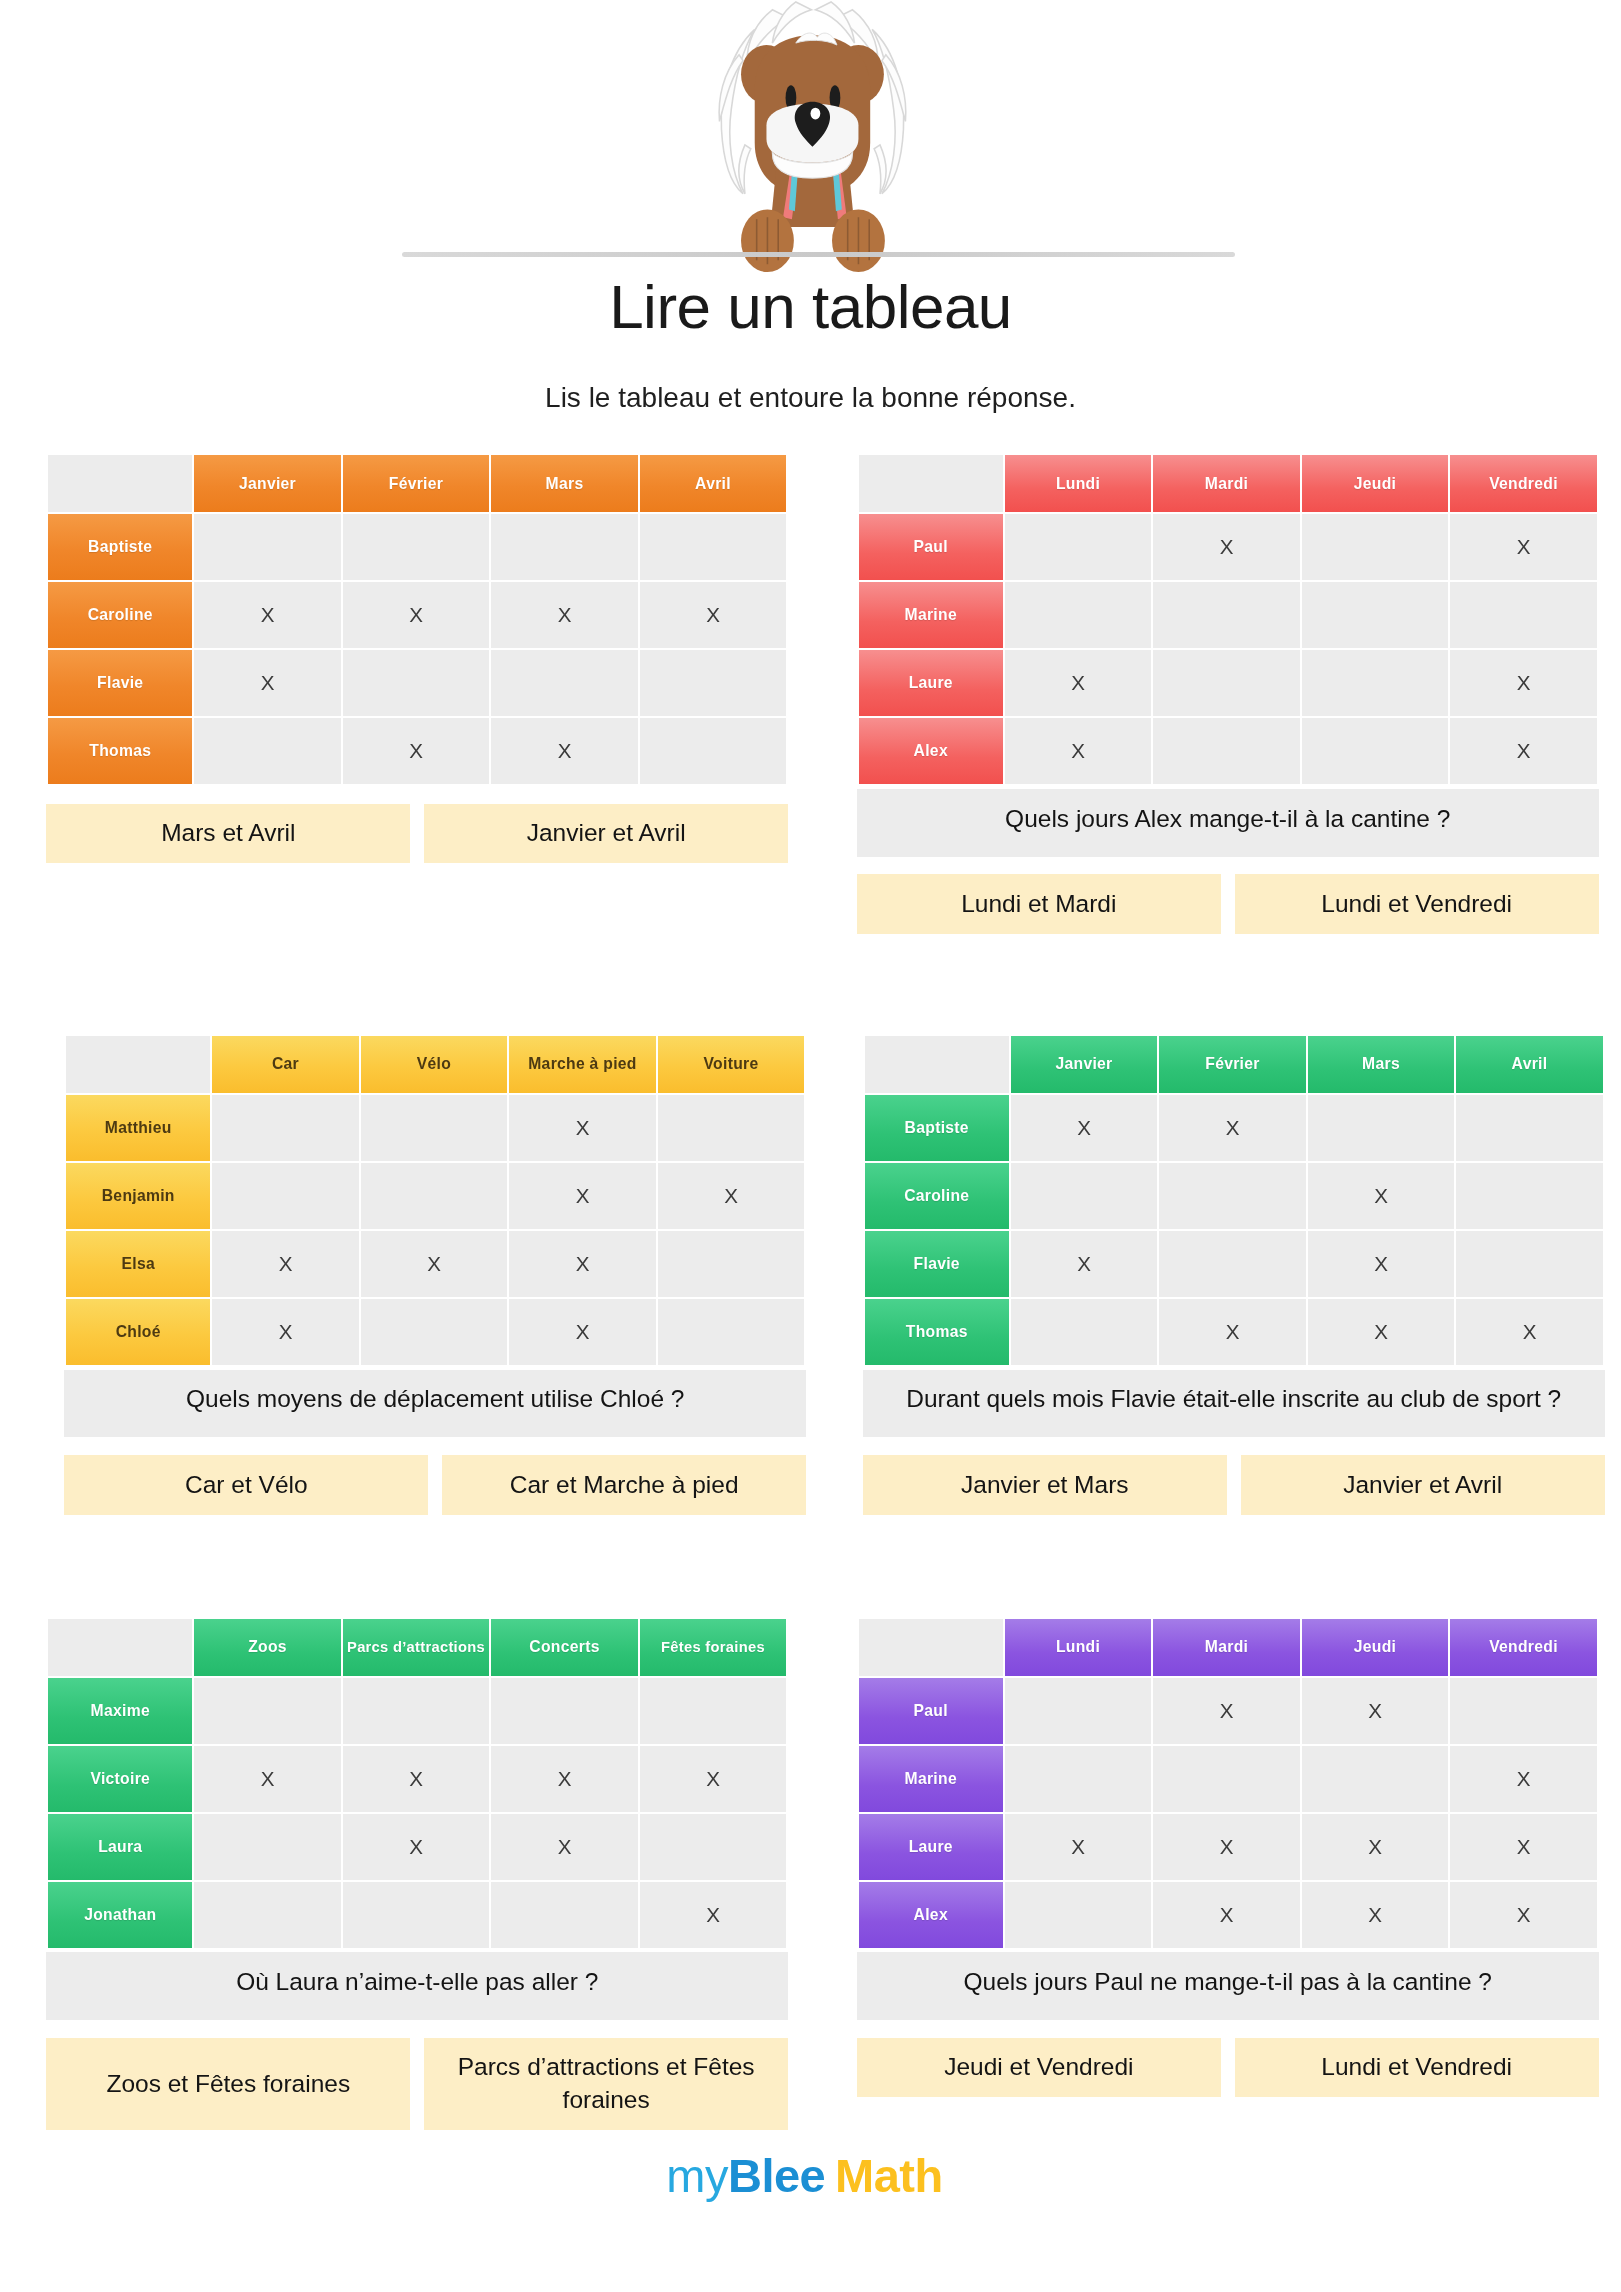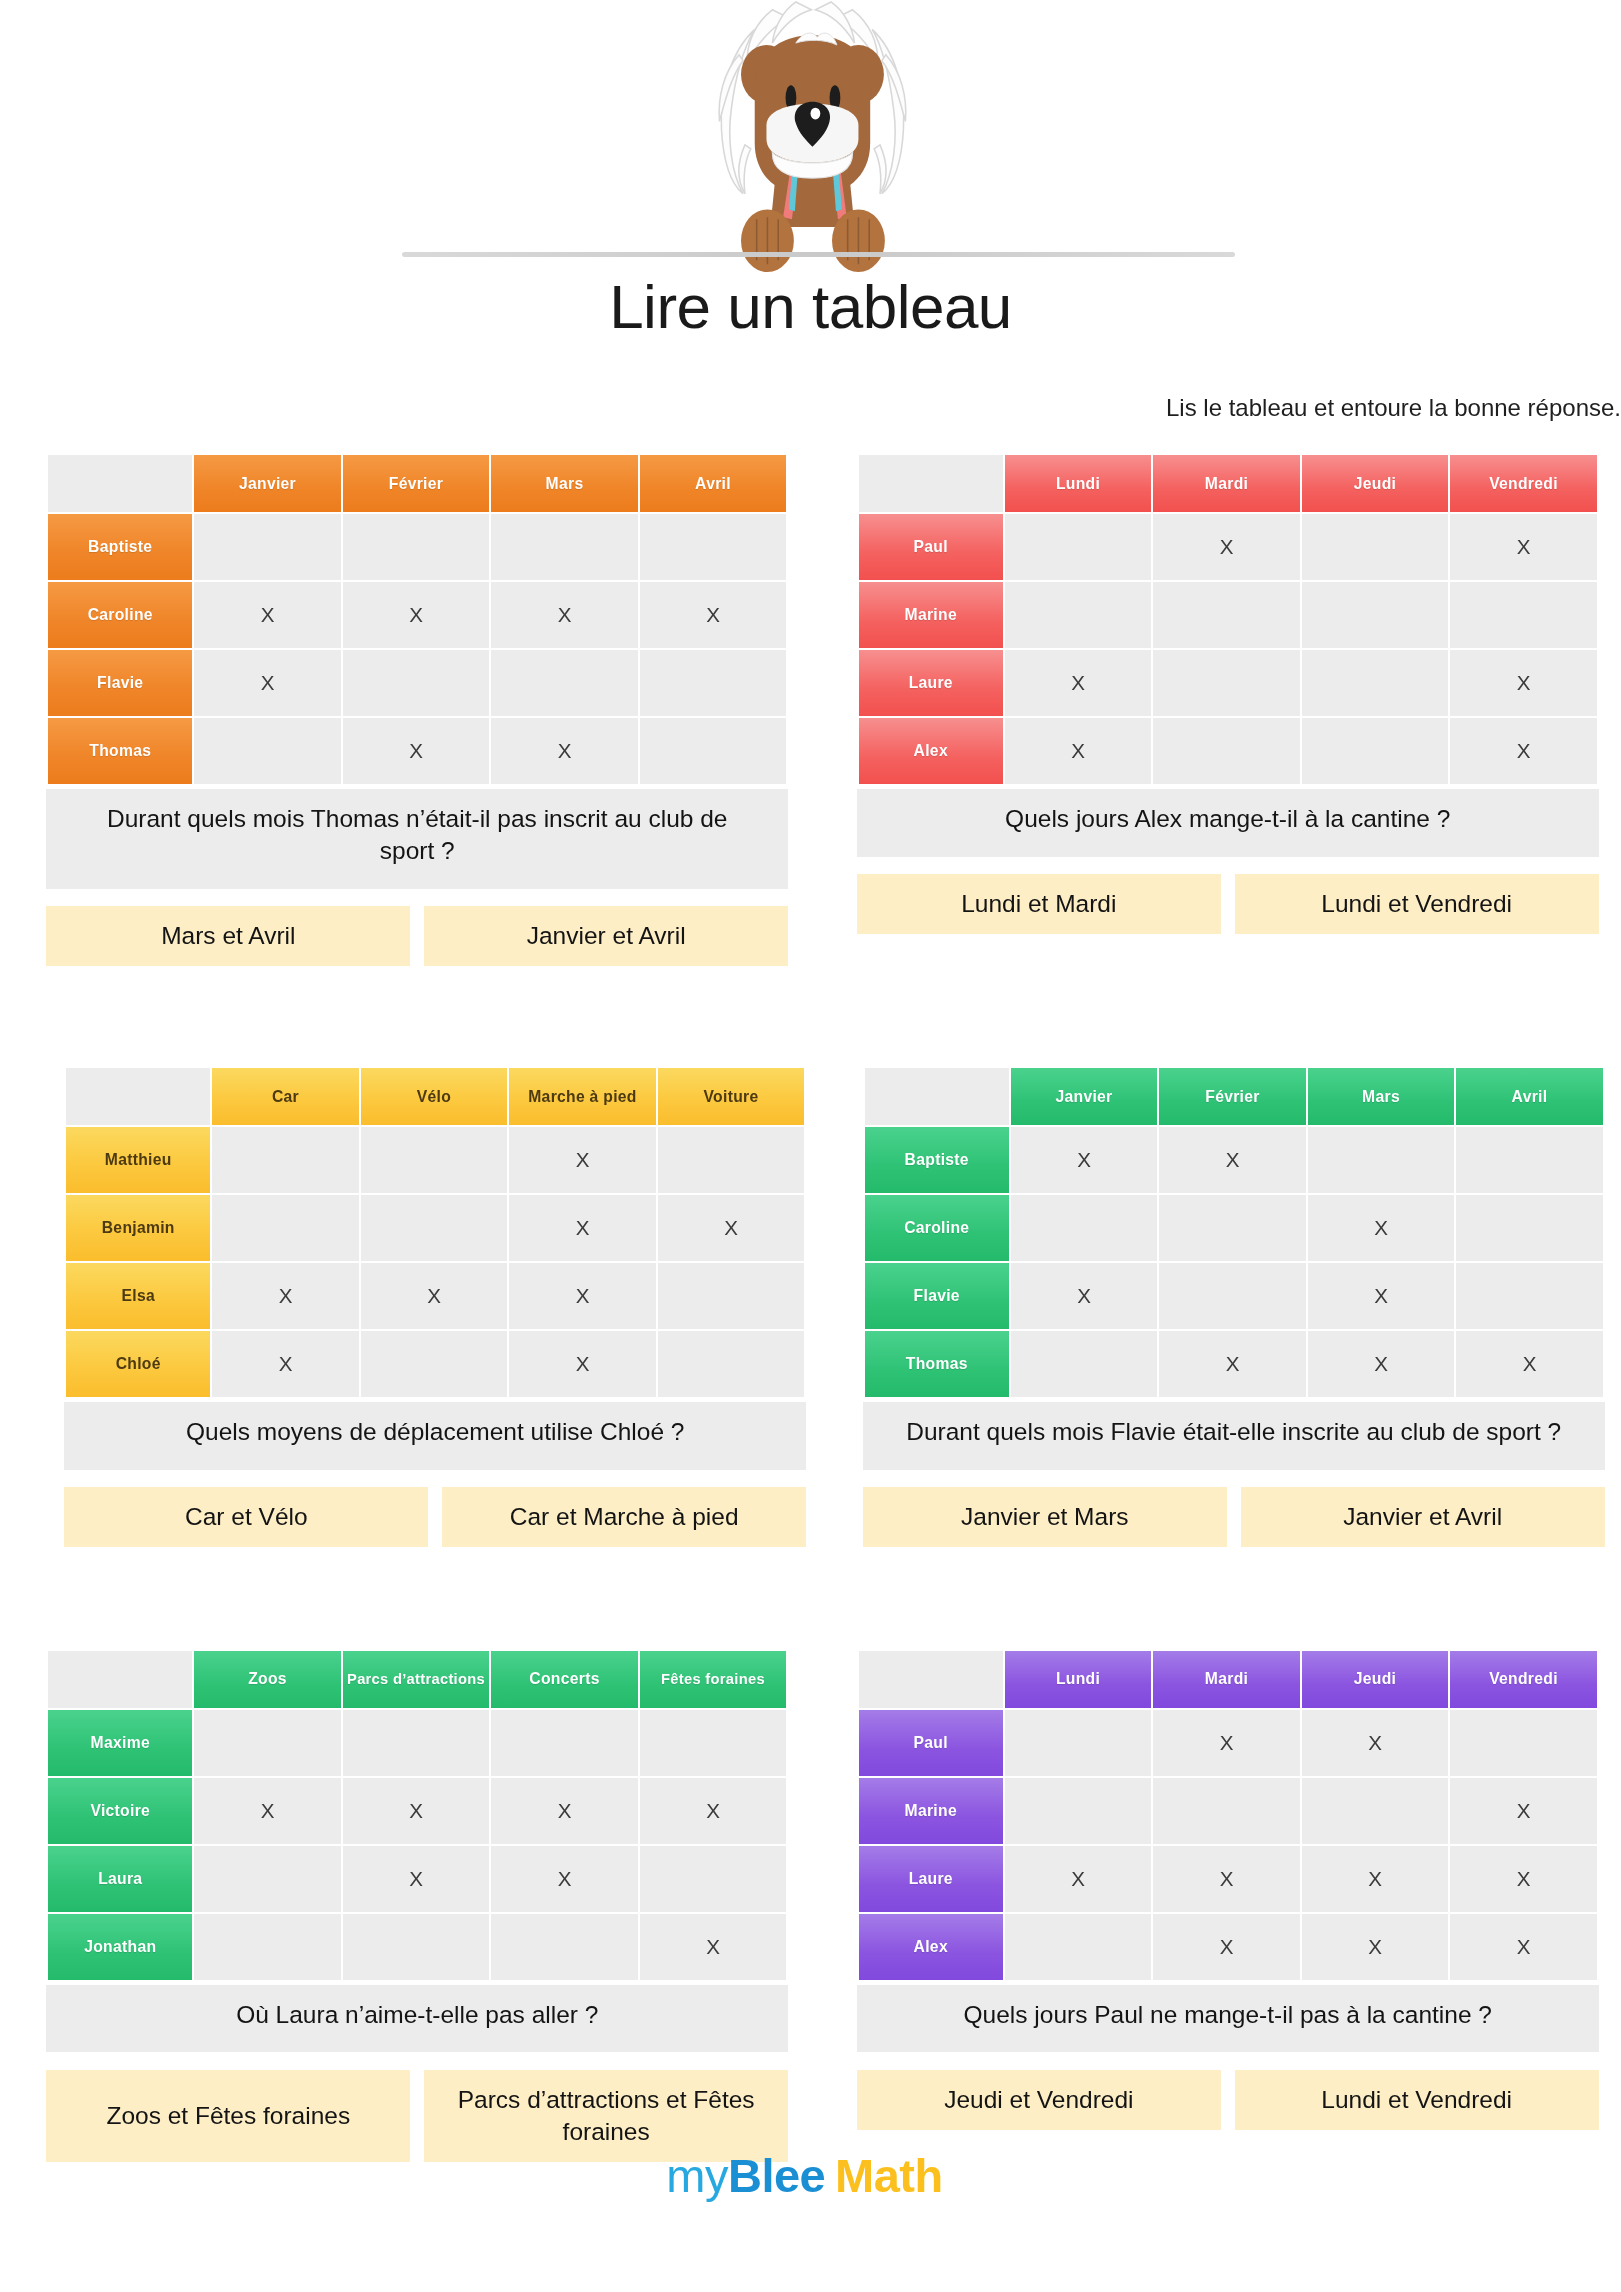--- a/index.html
+++ b/index.html
@@ -45,24 +45,24 @@
     left: 0; right: 0;
     text-align: center;
     font-size: 62px;
     font-weight: 400;
     color: #1a1a1a;
     letter-spacing: -0.5px;
     font-family: "Liberation Sans", sans-serif;
   }
   .page-subtitle {
     position: absolute;
-    top: 394px;
+    top: 382px;
     left: 0; right: 0;
-    text-align: right;
-    font-size: 24px;
+    text-align: center;
+    font-size: 28px;
     color: #1f1f1f;
   }
 
   
   .grid {
     position: absolute;
     top: 453px;
     left: 12px;
     width: 1621px;
   }
@@ -301,21 +301,20 @@
           </tr>
           <tr>
             <th class="row-head">Thomas</th>
             <td class="data-cell"></td>
             <td class="data-cell">X</td>
             <td class="data-cell">X</td>
             <td class="data-cell"></td>
           </tr>
         </tbody>
           </table>
-        <div class="question">Durant quels mois Thomas n’était-il pas inscrit au club de sport ?</div>
         <div class="answers">
           <div class="answer-box">Mars et Avril</div>
           <div class="answer-box">Janvier et Avril</div>
         </div>
       </div>
     </div>
 
     <div class="block-cell">
       <div class="block">
         <table class="qtable t-red">

